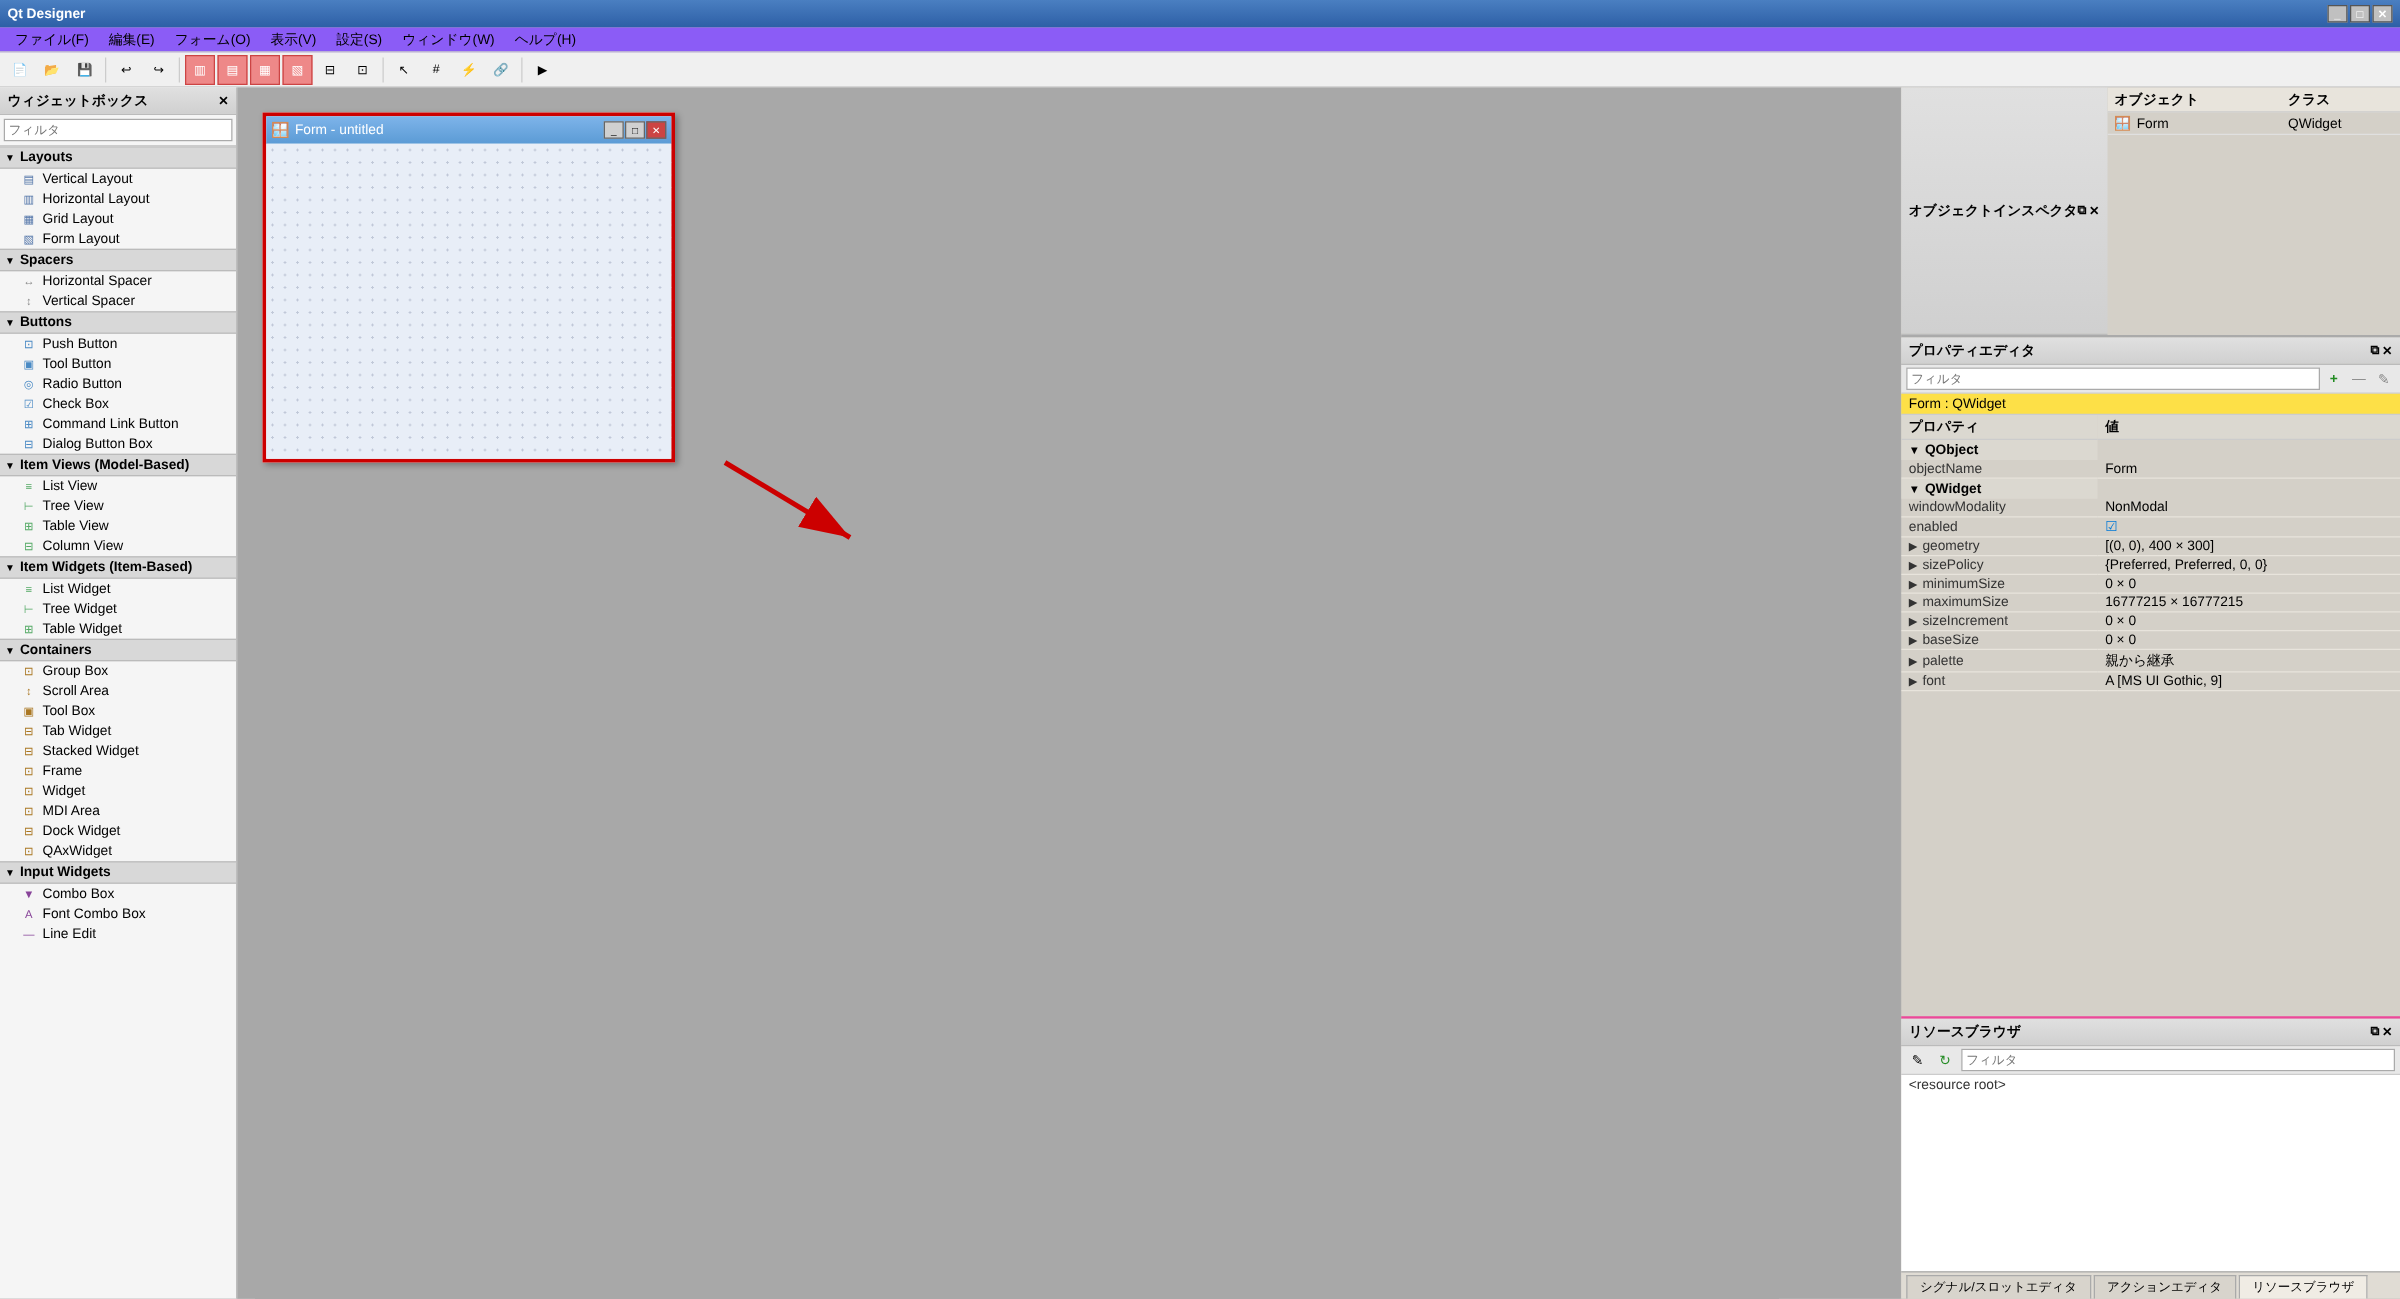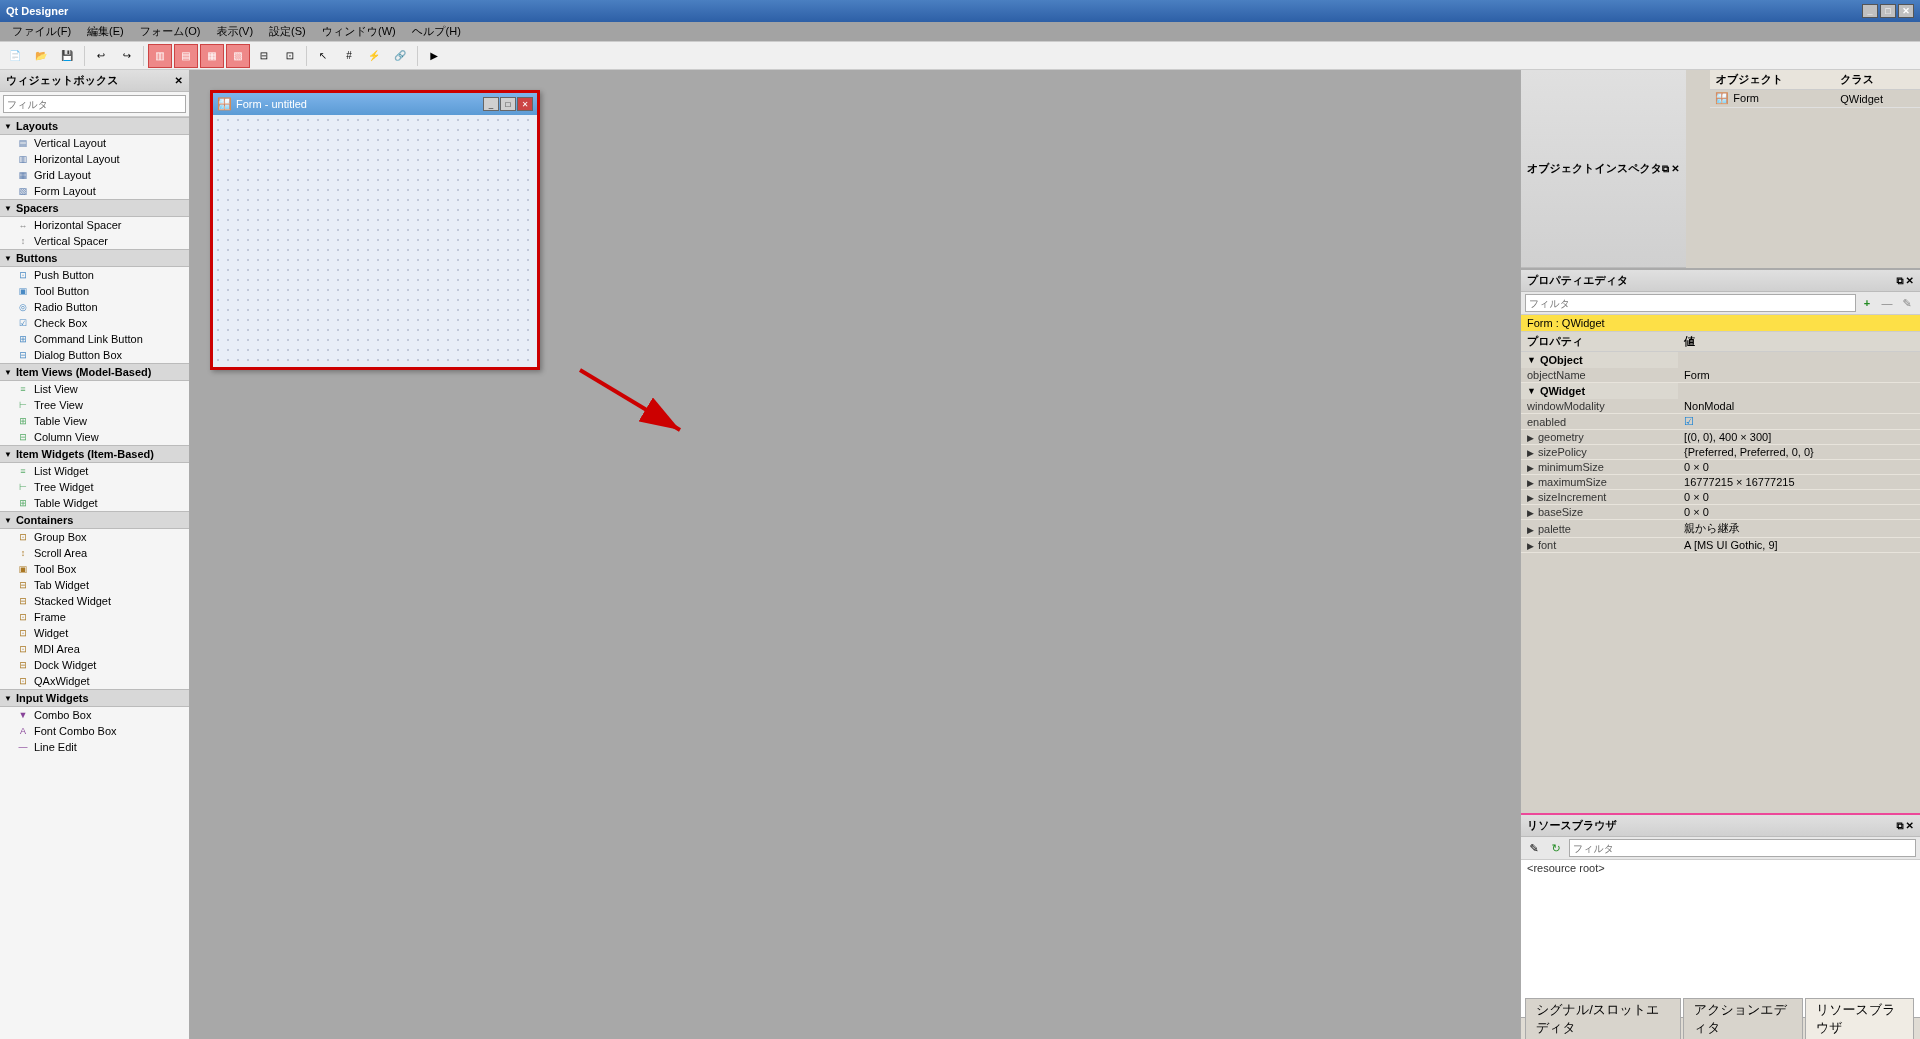--- a/index.html
+++ b/index.html
@@ -30,21 +30,21 @@
       width: 16px; height: 14px;
       background: #c0c0c0;
       border: 1px solid #555;
       font-size: 9px;
       display: flex; align-items: center; justify-content: center;
       cursor: pointer;
     }
 
     
     .menu-bar {
-      background: #a3a3a3;
+      background: #8b5cf6;
       height: 20px;
       display: flex;
       align-items: center;
       padding: 0 4px;
       border-bottom: 1px solid #ccc;
     }
     .menu-item {
       padding: 2px 8px;
       font-size: 11px;
       cursor: pointer;
@@ -213,21 +213,20 @@
       border-bottom: 1px solid #bbb;
       display: flex;
       align-items: center;
       justify-content: space-between;
     }
     .right-panel-icons { display: flex; gap: 2px; }
     .rpanel-icon { cursor: pointer; font-size: 10px; }
     .inspector-table {
       flex: 1;
       overflow-y: auto;
-      margin-left: 24px;
     }
     .inspector-table table {
       width: 100%;
       border-collapse: collapse;
       font-size: 11px;
     }
     .inspector-table th {
       background: #e8e4dc;
       padding: 2px 6px;
       text-align: left;
@@ -345,21 +344,21 @@
     .bottom-tabs {
       background: #e0dcd4;
       height: 22px;
       display: flex;
       align-items: flex-end;
       padding: 0 4px;
       border-top: 1px solid #aaa;
     }
     .bottom-tab {
       padding: 2px 10px;
-      font-size: 13px;
+      font-size: 10px;
       cursor: pointer;
       border: 1px solid #aaa;
       border-bottom: none;
       background: #d8d4cc;
       margin-right: 2px;
     }
     .bottom-tab.active { background: #f0ece4; }
 
     
     .icon-layout { color: #5577aa; }

